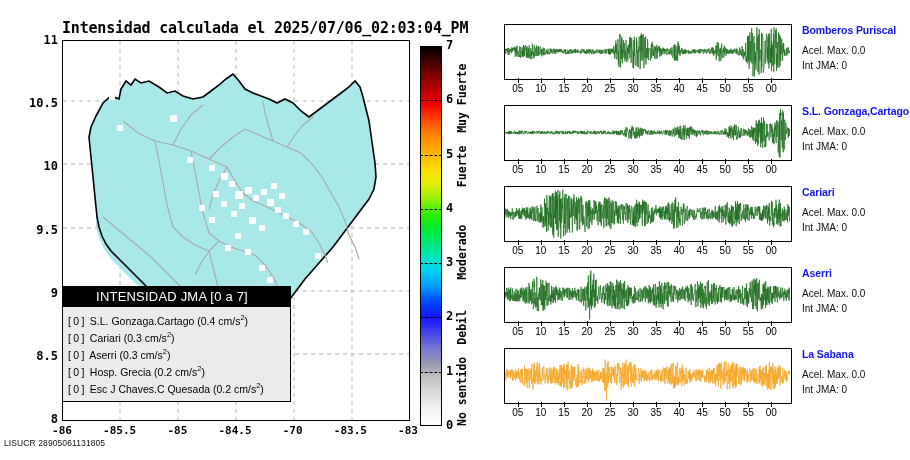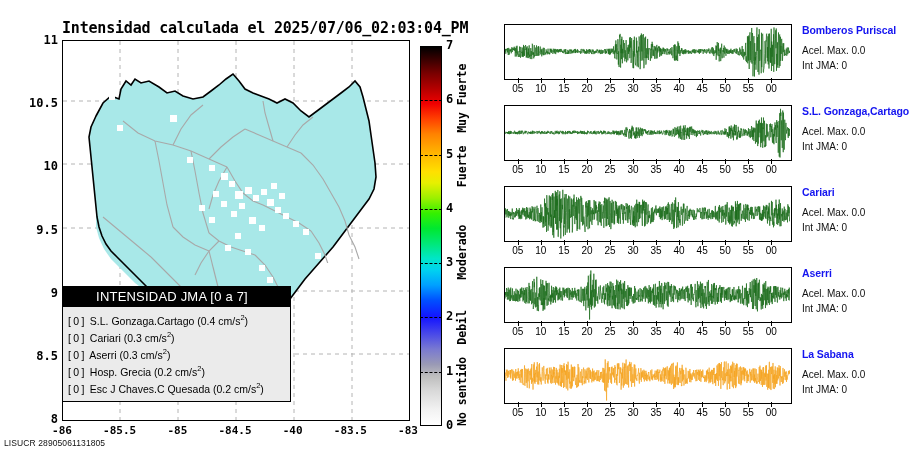--- a/index.html
+++ b/index.html
@@ -280,21 +280,21 @@
           <div class="legend-row"><span class="br">[ 0 ]</span>&nbsp; Esc J Chaves.C Quesada (0.2 cm/s<sup>2</sup>)</div>
         </div>
     </div>
   </div>
 
   <div id="lon-axis">
       <div class="lon-label" style="left: -30px;">-86</div>
       <div class="lon-label" style="left: 27.6667px;">-85.5</div>
       <div class="lon-label" style="left: 85.3333px;">-85</div>
       <div class="lon-label" style="left: 143px;">-84.5</div>
-      <div class="lon-label" style="left: 200.667px;">-40</div>
+      <div class="lon-label" style="left: 200.667px;">-70</div>
       <div class="lon-label" style="left: 258.333px;">-83.5</div>
       <div class="lon-label" style="left: 316px;">-83</div>
     </div>
 
   <div id="footer-note">LISUCR 28905061131805</div>
 </div>
 
 <div id="colorbar-panel">
   <div id="colorbar"></div>
   <div id="cb-ticks">

